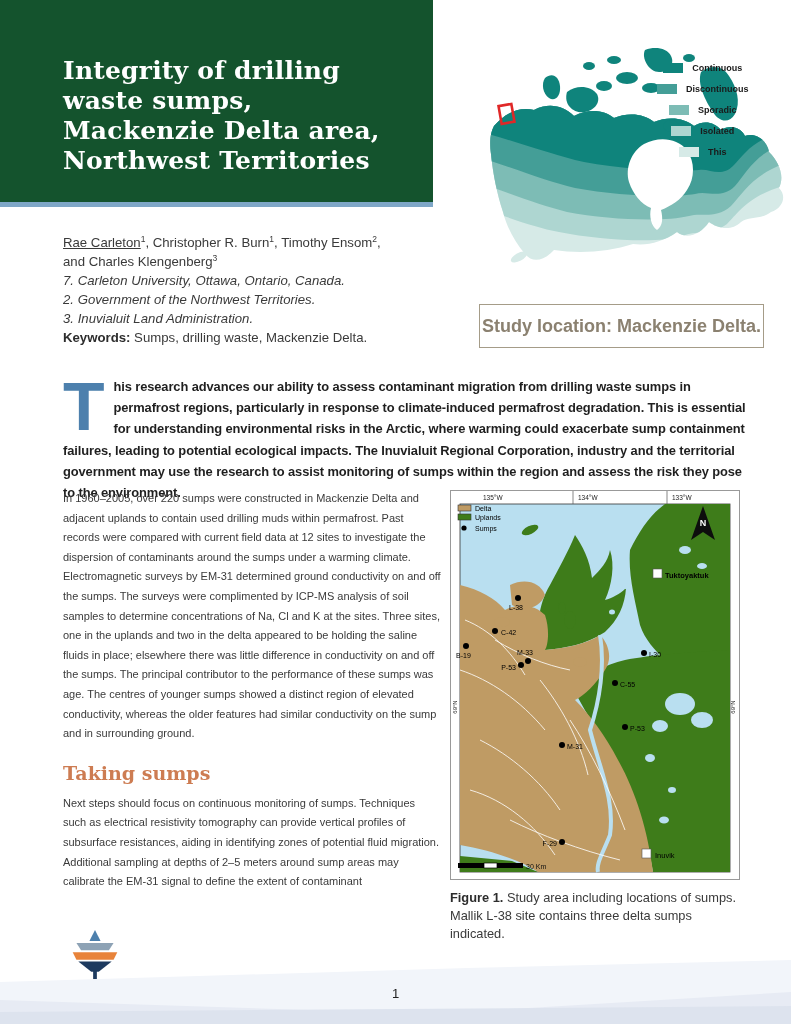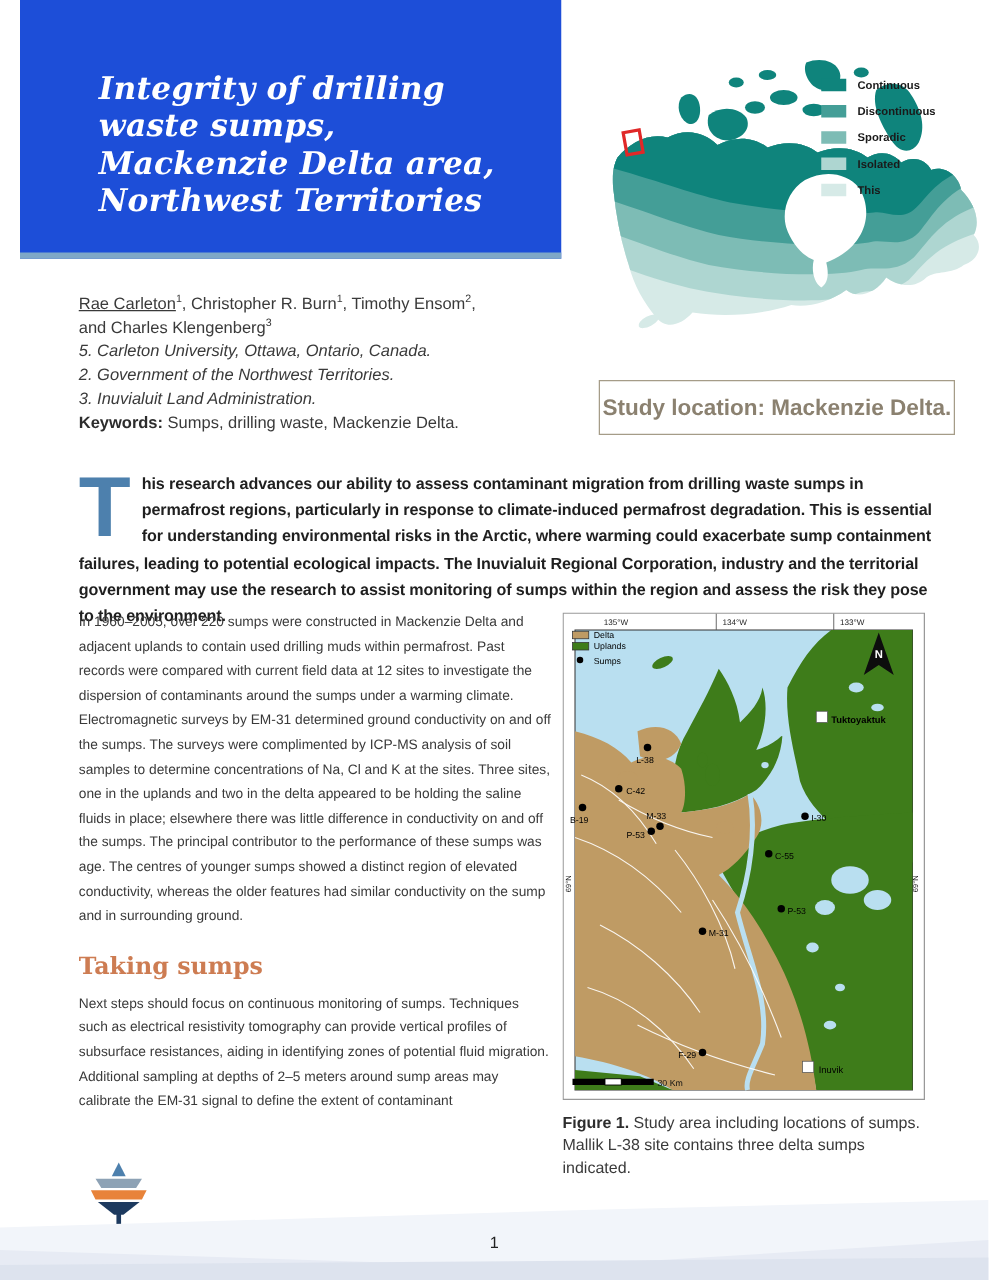--- a/index.html
+++ b/index.html
@@ -3,33 +3,32 @@
 <meta charset="utf-8">
 <style>
   * { margin:0; padding:0; box-sizing:border-box; }
   body { background:#ffffff; font-family:"Liberation Sans", sans-serif; }
   .page {
     position:relative; width:791px; height:1024px; background:#ffffff;
     overflow:hidden; margin:0 auto;
   }
   
   .title-box {
-    position:absolute; left:16px; top:0; width:433px; height:207px;
-    background:#1d4ed8; border-bottom:5px solid #7fa7c7;
+    position:absolute; left:0; top:0; width:433px; height:207px;
+    background:#14532d; border-bottom:5px solid #7fa7c7;
     padding:56px 30px 0 63px;
-    font-style:italic;
   }
   .title-box h1 {
     font-family:"DejaVu Serif", serif; font-weight:bold; color:#ffffff;
     font-size:25px; line-height:30px; letter-spacing:0.2px;
   }
   
   .canada-map { position:absolute; left:449px; top:44px; width:342px; height:252px; }
   .canada-legend { position:absolute; left:657px; top:63px; }
-  .canada-legend .row { display:flex; align-items:center; margin-bottom:11px; }
+  .canada-legend .row { display:flex; align-items:center; margin-bottom:11px;justify-content:center; }
   .canada-legend .sw { width:20px; height:10px; margin-right:9px; }
   .sw0{background:#0f847c}.sw1{background:#449e97}.sw2{background:#7dbcb5}.sw3{background:#aed6d1}.sw4{background:#d6eae7}
   .canada-legend .lbl { font-size:9px; font-weight:bold; color:#1a1a1a; }
   
   .study-box {
     position:absolute; left:479px; top:304px; width:285px; height:44px;
     border:1.5px solid #a59c88; display:flex; align-items:center; justify-content:center;
     color:#8b8170; font-weight:bold; font-size:18px;
   }
   
@@ -158,21 +157,21 @@
     <span>Study location: Mackenzie Delta.</span>
   </div>
 
   <div class="authors">
     <div>
       <span class="u">Rae Carleton</span><sup>1</sup><span>, Christopher R. Burn</span><sup>1</sup><span>, Timothy Ensom</span><sup>2</sup><span>,</span>
     </div>
     <div>
       <span>and Charles Klengenberg</span><sup>3</sup>
     </div>
-    <div class="affil">5. Carleton University, Ottawa, Ontario, Canada.</div>
+    <div class="affil">7. Carleton University, Ottawa, Ontario, Canada.</div>
     <div class="affil">2. Government of the Northwest Territories.</div>
     <div class="affil">3. Inuvialuit Land Administration.</div>
     <div class="keywords">
       <b>Keywords:</b><span> Sumps, drilling waste, Mackenzie Delta.</span>
     </div>
   </div>
 
   <div class="intro">
     <span class="dropcap">T</span><span>his research advances our ability to assess contaminant migration from drilling waste sumps in permafrost regions, particularly in response to climate-induced permafrost degradation. This is essential for understanding environmental risks in the Arctic, where warming could exacerbate sump containment failures, leading to potential ecological impacts. The Inuvialuit Regional Corporation, industry and the territorial government may use the research to assist monitoring of sumps within the region and assess the risk they pose to the environment.</span>
   </div>

